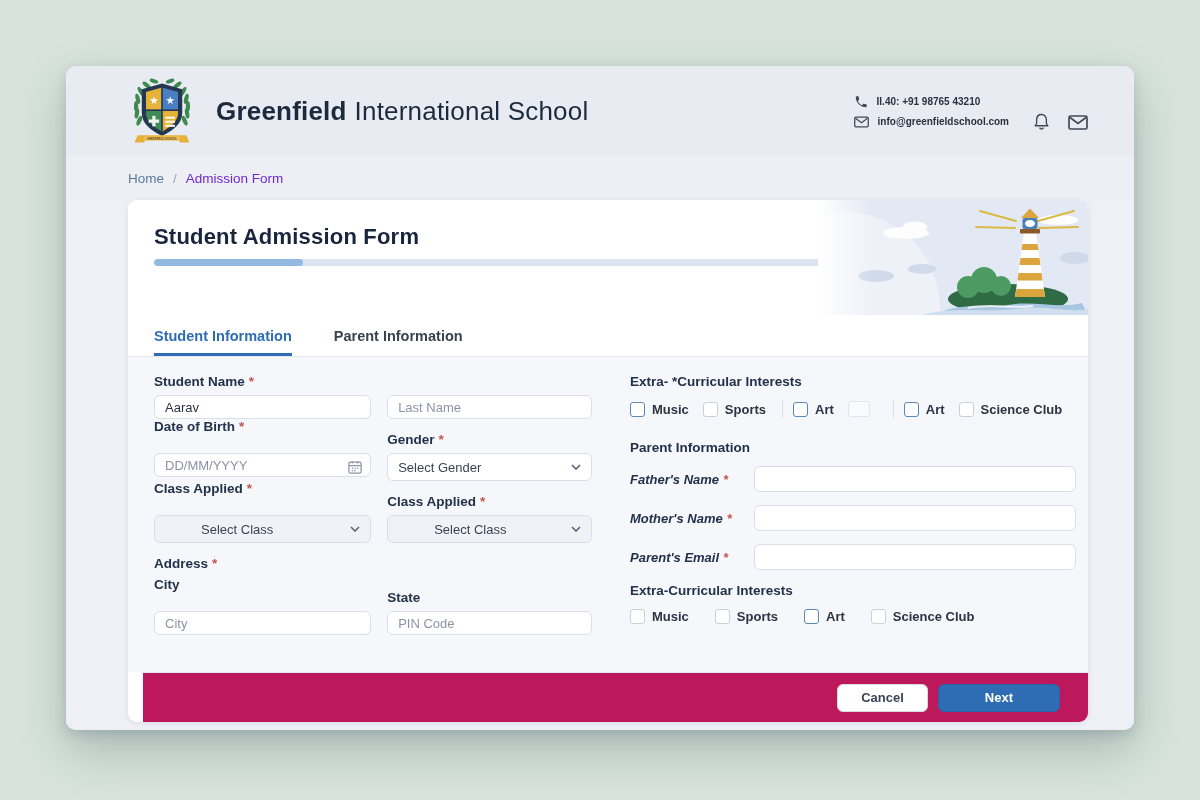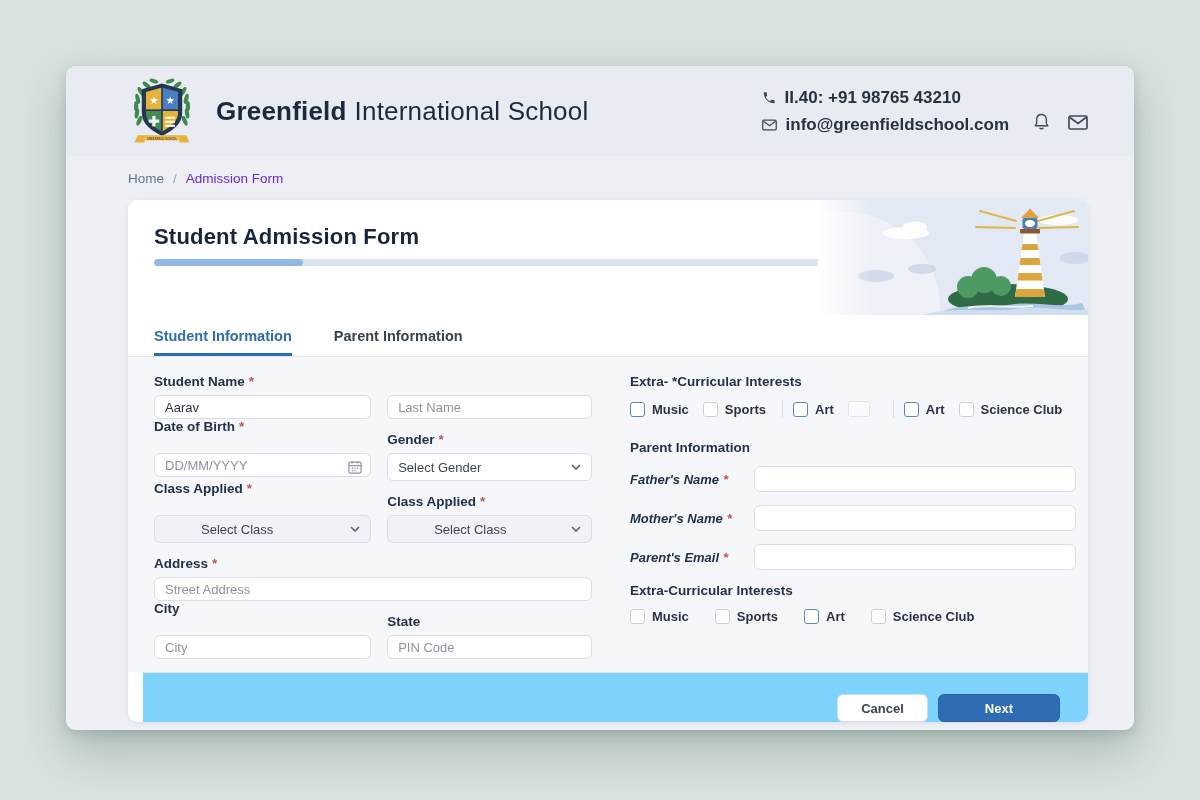--- a/index.html
+++ b/index.html
@@ -17,21 +17,21 @@
   
   .app-header {
     height:90px; background:#e9ebf2; display:flex; align-items:center;
     padding:0 46px 0 62px;
   }
   .logo { width:68px; height:74px; flex:0 0 auto; }
   .school-name { margin-left:20px; font-size:26px; color:#1b2a3d; letter-spacing:.2px; white-space:nowrap; }
   .school-name .b { font-weight:700; }
   .school-name .r { margin-left:8px; font-weight:400; }
   .contact { margin-left:auto; display:flex; flex-direction:column; gap:7px; align-items:flex-start; }
-  .contact-row { display:flex; align-items:center; gap:9px; font-size:17px; font-weight:600; color:#28313e; }
+  .contact-row { display:flex; align-items:center; gap:9px; font-size:10px; font-weight:600; color:#28313e; }
   .hdr-icons { display:flex; align-items:center; gap:18px; margin-left:24px; margin-top:22px; }
   .icon-btn { background:none; border:none; display:flex; }
   
   .breadcrumb {
     height:44px; background:#edeff5; display:flex; align-items:center;
     gap:9px; padding-left:62px; font-size:13.5px;
   }
   .crumb-home { color:#5d7899; cursor:pointer; }
   .crumb-sep { color:#9aa3b1; }
   .crumb-cur { color:#6d28d9; }
@@ -89,22 +89,22 @@
   .cblbl { font-size:13px; font-weight:700; color:#2a3442; white-space:nowrap; }
   .vdiv { width:1px; height:18px; background:#d9dee8; margin:0 10px 0 2px; }
   .cbrow.wide .cbitem { margin-right:26px; }
   .parent-row { display:flex; align-items:center; margin-bottom:13px; }
   .parent-lbl { width:124px; font-size:13px; font-weight:700; color:#22324a; flex:0 0 auto;font-style:italic; }
   .parent-input { flex:1; height:26px; }
   .mt { margin-top:4px; }
   
   .card-footer {
     position:absolute; left:0; right:0; bottom:0; height:50px;
-    border-top:1px solid #e3e7ef; background:#7dd3fc;
-    display:flex; align-items:flex-end; justify-content:flex-end; gap:10px; padding-right:28px;margin-left:15px;
+    border-top:1px solid #e3e7ef; background:#be185d;
+    display:flex; align-items:center; justify-content:flex-end; gap:10px; padding-right:28px;margin-left:15px;
   }
   .btn { height:28px; border-radius:6px; font-family:"Liberation Sans", sans-serif; cursor:pointer; }
   .btn-cancel { padding:0 23px; background:#fff; border:1px solid #d6dbe4; font-size:13px; font-weight:600; color:#3a4452; }
   .btn-next { padding:0 46px; background:#2e6db4; border:1px solid #2a63a5; font-size:13px; font-weight:700; color:#fff; }
 </style>
 </head>
 <body>
 
 <div class="window">
 
@@ -316,21 +316,20 @@
               <span>Select Class</span>
               <svg width="10" height="6" viewBox="0 0 10 6">
                   <polyline points="1,1 5,5 9,1" fill="none" stroke="#5a6472" stroke-width="1.6"></polyline>
                 </svg>
             </div>
           </div>
 
           <div class="lbl">
             <span>Address</span><span class="req">*</span>
           </div>
-          <input class="txt" type="text" placeholder="Street Address" style="">
 
           <div class="row2">
             <div class="lbl">City</div>
             <div class="lbl">State</div>
           </div>
           <div class="row2">
             <input class="txt" type="text" placeholder="City" style="">
             <input class="txt" type="text" placeholder="PIN Code" style="">
           </div>
         </div>

